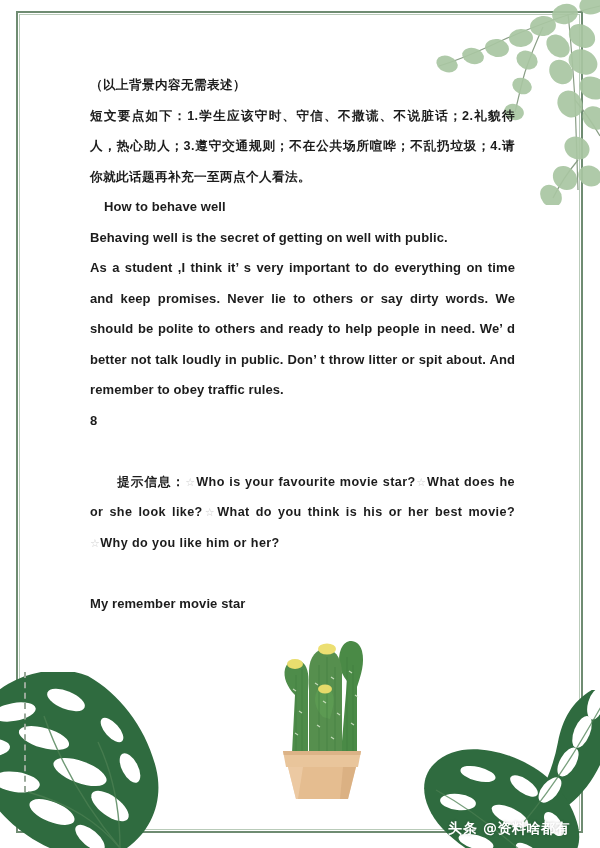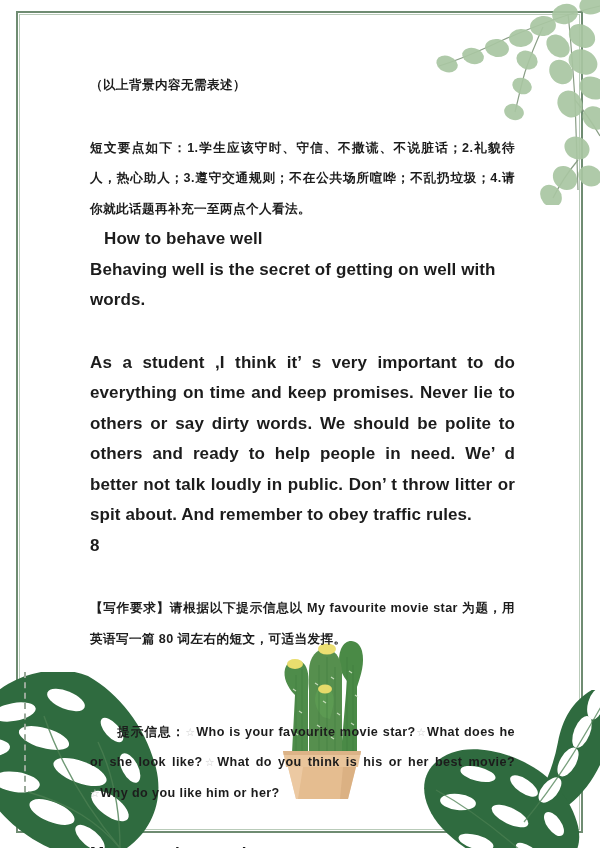--- a/index.html
+++ b/index.html
@@ -54,29 +54,29 @@
   .content {
     position: absolute;
     left: 90px;
     top: 70px;
     width: 425px;
     z-index: 5;
   }
   .line {
     color: #1c1c1c;
     font-weight: bold;
-    font-size: 17px;
+    font-size: 13px;
     line-height: 30.5px;
     letter-spacing: 0.1px;
     white-space: pre-wrap;
     word-break: normal;
   }
   .line.cn { font-size: 12.6px; letter-spacing: 0.4px; }
   .line.indent { text-indent: 14px; }
-  .line.justify { text-align: justify; text-align-last: left; margin-top: 32px; }
+  .line.justify { text-align: justify; text-align-last: left; }
   .star { color: #cfcfcf; font-weight: normal; font-size: 11px; }
 
   
   .euc {
     position: absolute;
     right: 0px;
     top: 0px;
     width: 175px;
     height: 205px;
     z-index: 2;
@@ -280,32 +280,35 @@
   </svg>
 
   <div class="content">
 
     <div class="line cn">（以上背景内容无需表述）</div>
 
     <div class="line cn justify">短文要点如下：1.学生应该守时、守信、不撒谎、不说脏话；2.礼貌待人，热心助人；3.遵守交通规则；不在公共场所喧哗；不乱扔垃圾；4.请你就此话题再补充一至两点个人看法。</div>
 
     <div class="line indent">How to behave well</div>
 
-    <div class="line">Behaving well is the secret of getting on well with words.</div>
+    <div class="line">Behaving well is the secret of getting on well with public.</div>
 
     <div class="line justify">As a student ,I think it’ s very important to do everything on time and keep promises. Never lie to others or say dirty words. We should be polite to others and ready to help people in need. We’ d better not talk loudly in public. Don’ t throw litter or spit about. And remember to obey traffic rules.</div>
 
 
     <div class="line">8</div>
 
-    <div class="line cn justify">【写作要求】请根据以下提示信息以 My favourite movie star 为题，用英语写一篇 80 词左右的短文，可适当发挥。</div>
 
     <div class="line cn justify">
       <span>提示信息：</span><span class="star">☆</span><span>Who is your favourite movie star?</span><span class="star">☆</span><span>What does he or she look like?</span><span class="star">☆</span><span>What do you think is his or her best movie?</span><span class="star">☆</span><span>Why do you like him or her?</span>
     </div>
 
     <div class="line">My remember movie star</div>
 
 
   </div>
 
+  <div class="watermark">
+    <span class="wm-logo">头条</span>
+    <span class="wm-name">@资料啥都有</span>
+  </div>
 
 </div>
 
 </body></html>

